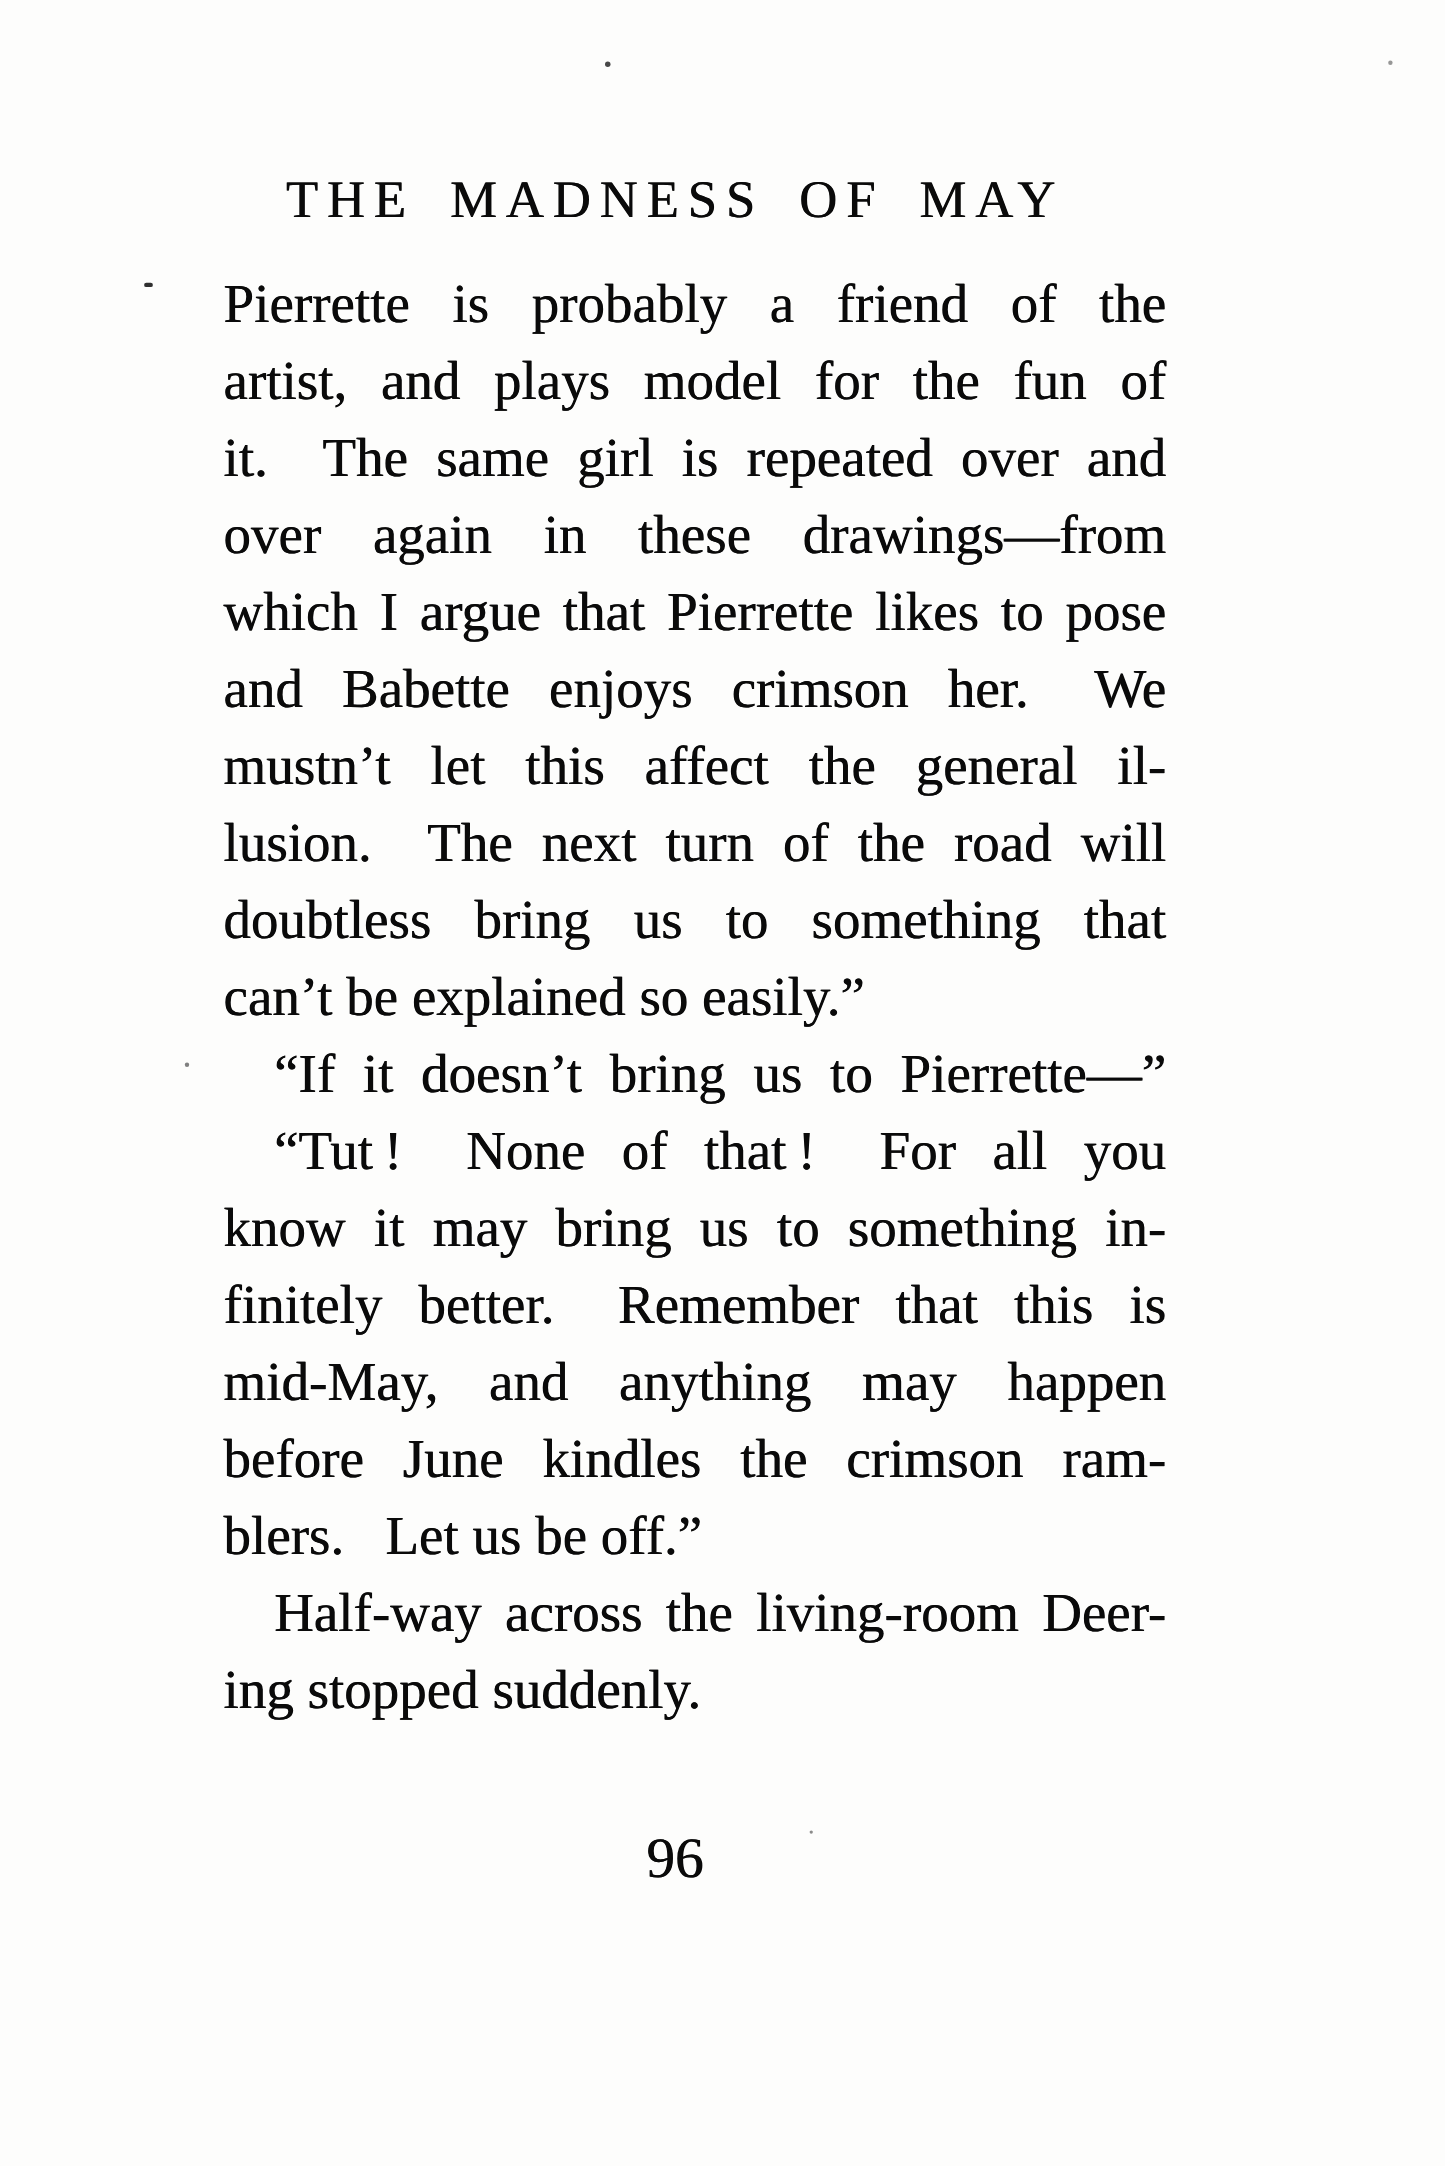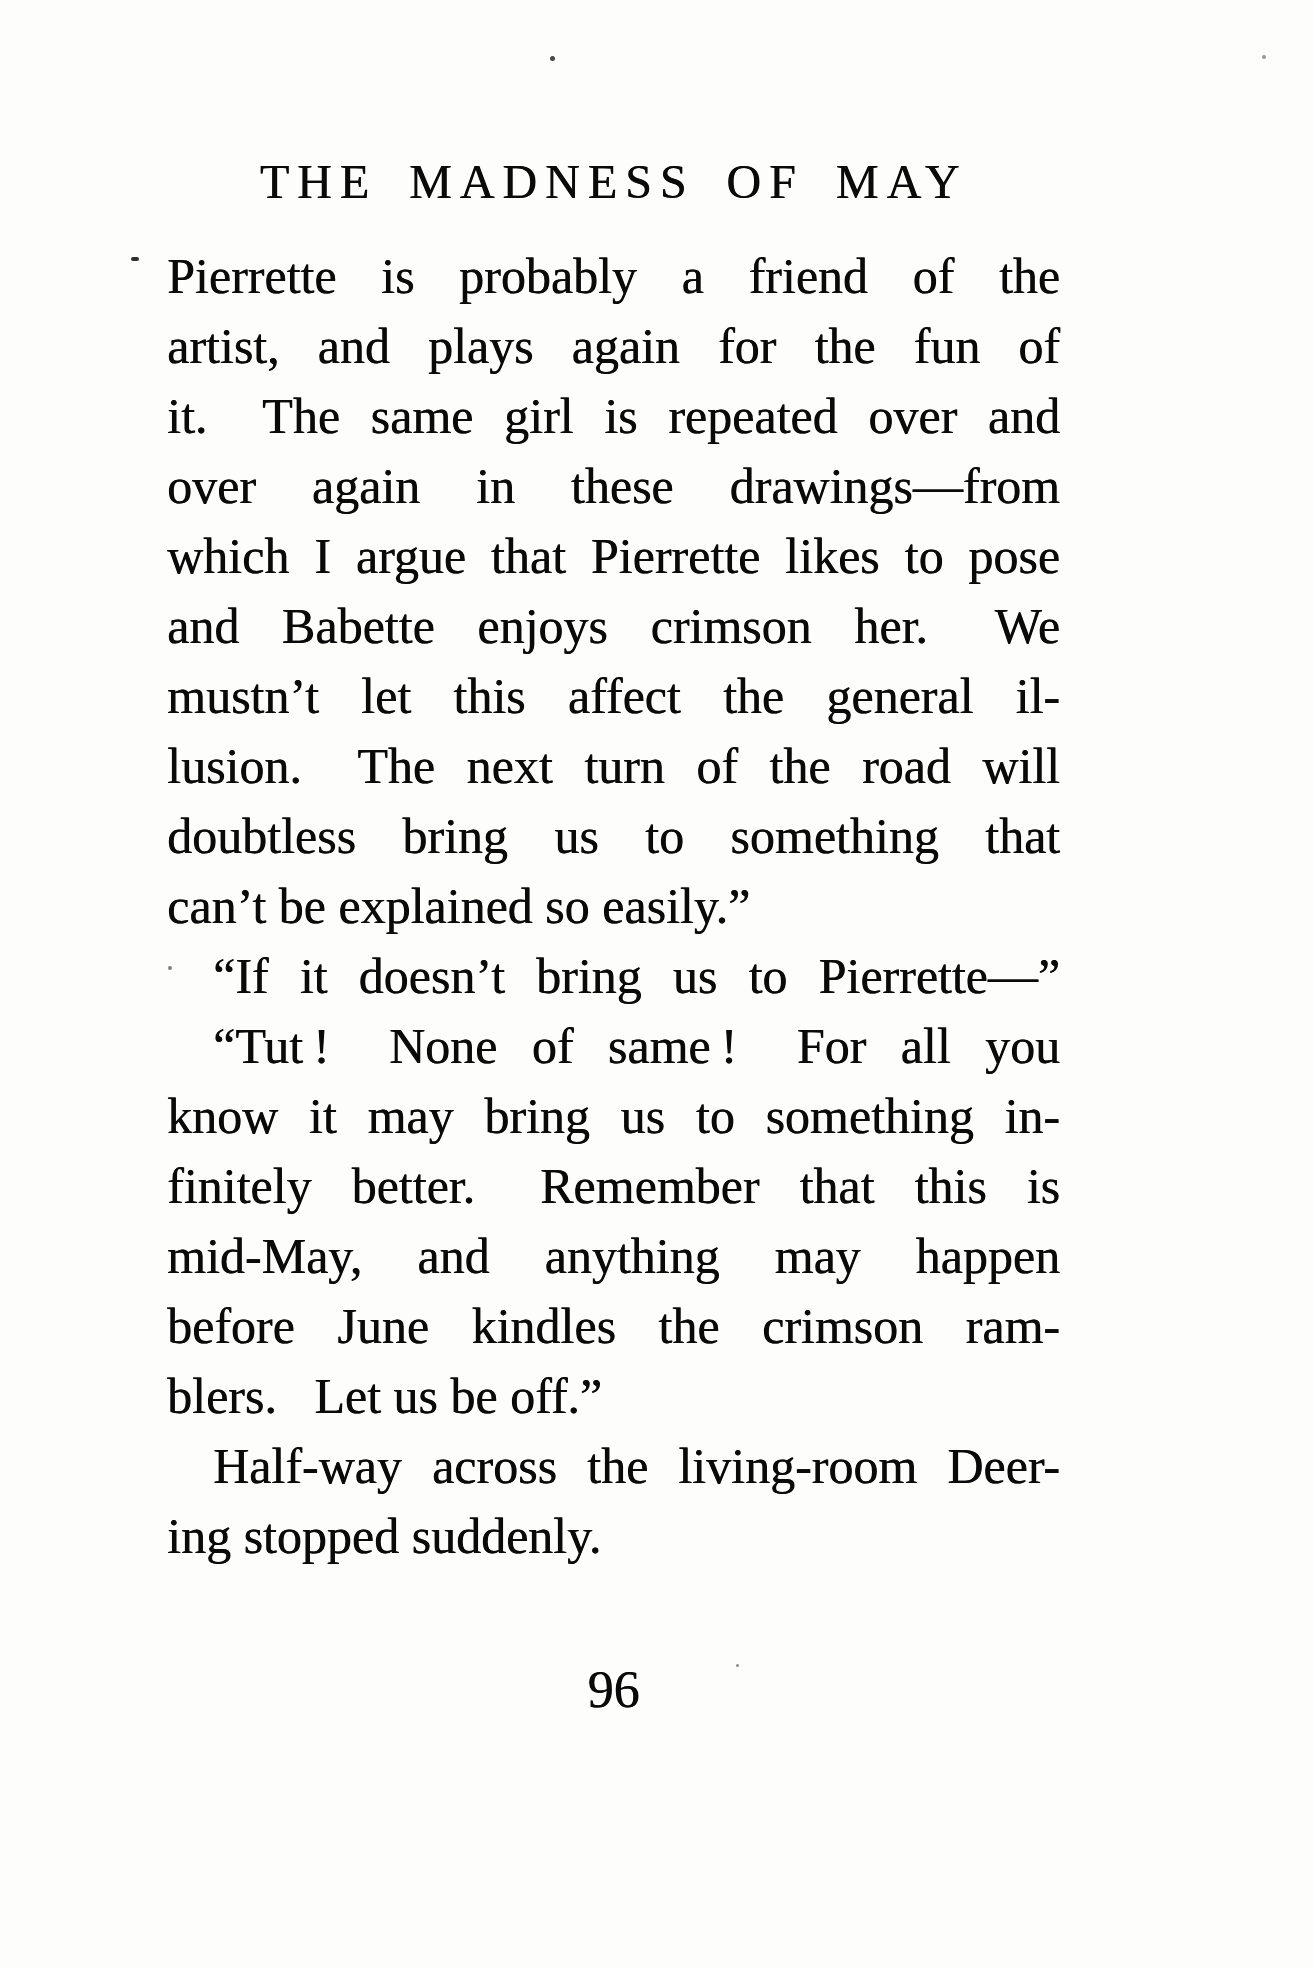--- a/index.html
+++ b/index.html
@@ -34,20 +34,21 @@
     position: absolute;
     left: 167px;
     top: 241px;
     width: 893px;
     font-size: 50px;
     line-height: 70px;
   }
   .line {
     height: 70px;
     text-align: left;
+    margin-left: 36px;
   }
   .line.j {
     text-align: justify;
     text-align-last: justify;
     text-justify: inter-word;
   }
   .line.ind {
     text-indent: 46px;
   }
   .folio {
@@ -71,31 +72,31 @@
   .speck.s5 { left: 736px;  top: 1664px; width: 3px; height: 3px; opacity: .5;  }
 </style>
 </head>
 <body>
 
 <div class="page">
   <div class="title">THE MADNESS OF MAY</div>
 
   <div class="body-text">
       <div class="line j">Pierrette is probably a friend of the</div>
-      <div class="line j">artist, and plays again for the fun of</div>
+      <div class="line j">artist, and plays model for the fun of</div>
       <div class="line j">it.  The same girl is repeated over and</div>
       <div class="line j">over again in these drawings—from</div>
       <div class="line j">which I argue that Pierrette likes to pose</div>
       <div class="line j">and Babette enjoys crimson her.  We</div>
       <div class="line j">mustn’t let this affect the general il-</div>
       <div class="line j">lusion.  The next turn of the road will</div>
       <div class="line j">doubtless bring us to something that</div>
       <div class="line">can’t be explained so easily.”</div>
       <div class="line j ind">“If it doesn’t bring us to Pierrette—”</div>
-      <div class="line j ind">“Tut !  None of same !  For all you</div>
+      <div class="line j ind">“Tut !  None of that !  For all you</div>
       <div class="line j">know it may bring us to something in-</div>
       <div class="line j">finitely better.  Remember that this is</div>
       <div class="line j">mid-May, and anything may happen</div>
       <div class="line j">before June kindles the crimson ram-</div>
       <div class="line">blers.  Let us be off.”</div>
       <div class="line j ind">Half-way across the living-room Deer-</div>
       <div class="line">ing stopped suddenly.</div>
     </div>
 
   <div class="folio">96</div>

